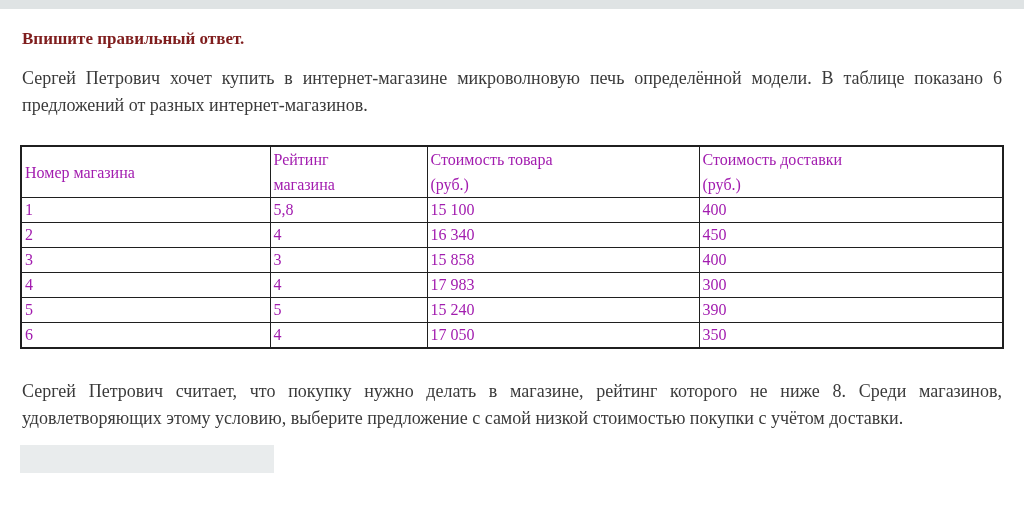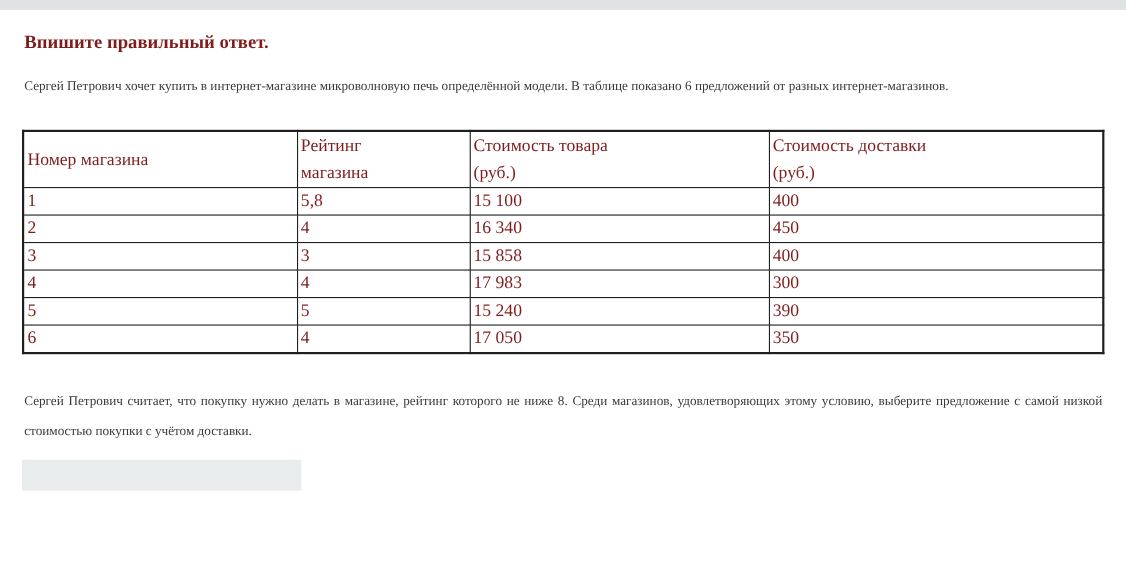--- a/index.html
+++ b/index.html
@@ -22,35 +22,35 @@
   }
   .page-title {
     margin: 19px 0 0 2px;
     font-size: 17px;
     font-weight: bold;
     line-height: 22px;
     color: #7f1d1d;
   }
   .para {
     margin: 0;
-    font-size: 12px;
+    font-size: 18px;
     line-height: 27px;
     text-align: justify;
     color: #3a3a3a;
   }
   .intro { margin-top: 15px; padding-left: 2px; }
   .condition { margin-top: 29px; padding-left: 2px; }
   table.offers {
     border-collapse: collapse;
     table-layout: fixed;
     width: 982px;
     margin-top: 26px;
     border: 2px solid #1f1f1f;
     font-size: 16px;
-    color: #7f1d1d;
+    color: #a21caf;
   }
   table.offers th, table.offers td {
     border: 1px solid #1f1f1f;
     padding: 0 3px;
     text-align: left;
     font-weight: normal;
     vertical-align: middle;
     overflow: hidden;
   }
   table.offers th {

